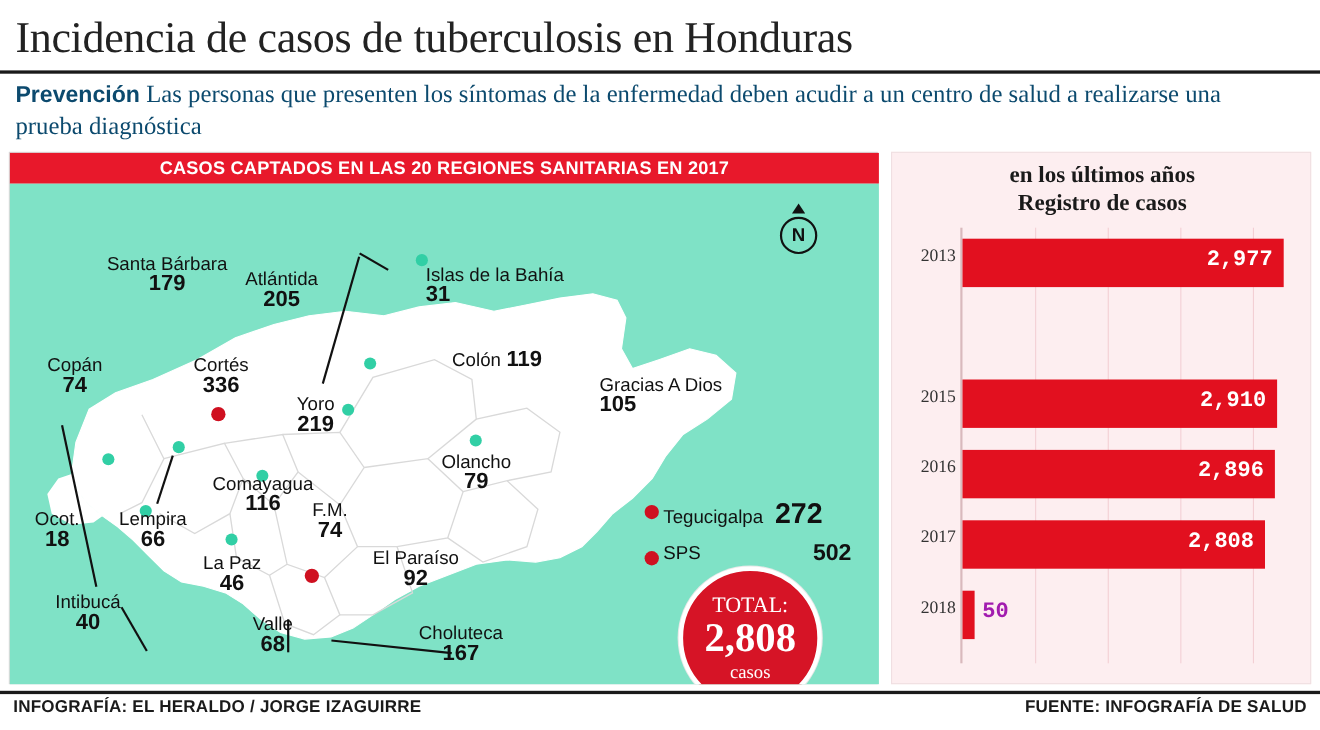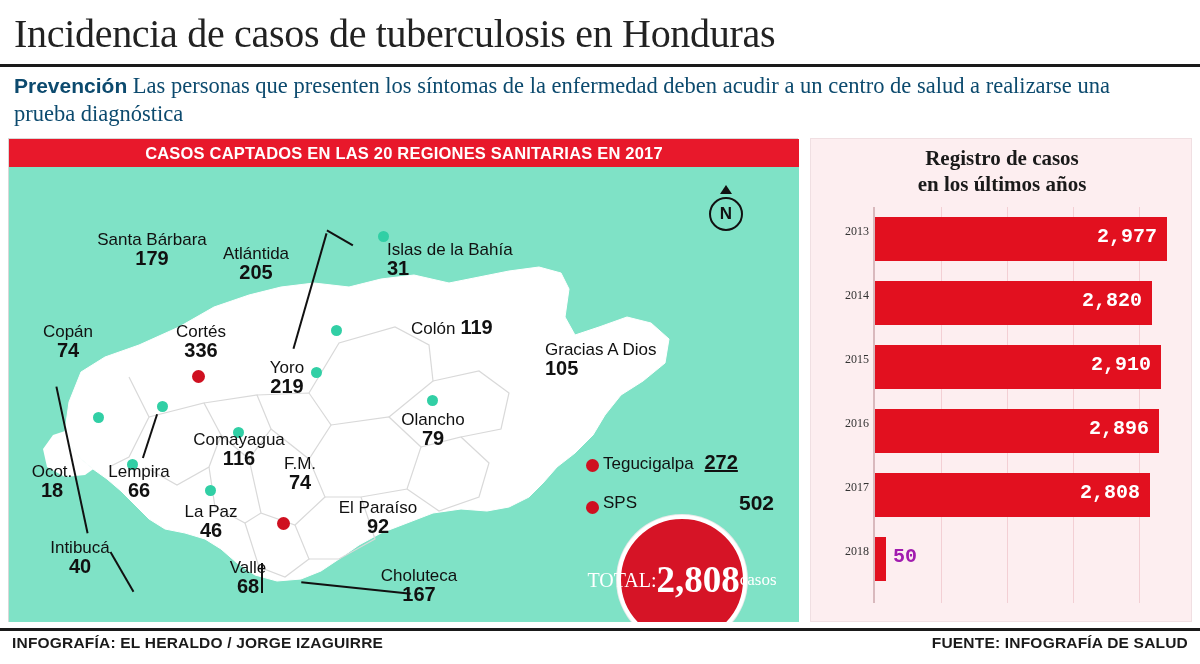--- a/index.html
+++ b/index.html
@@ -80,21 +80,21 @@
     border-bottom:9px solid #111;
   }
 
   .legend-item { position:absolute; font-size:17px; }
   .legend-item .nm { font-weight:normal; }
   .legend-item .vl { font-weight:bold; }
 
   .total-badge {
     position:absolute; width:130px; height:130px; border-radius:50%;
     background:#d61426; color:#fff; border:4px solid #fff;
-    display:flex; align-items:center; justify-content:center;
+    display:flex; flex-direction:column; align-items:center; justify-content:center;
     box-shadow:0 0 0 1px #e9e9e9;
   }
   .total-badge .t1 { font-size:20px; font-family:"Liberation Serif", serif; }
   .total-badge .t2 { font-size:37px; font-weight:bold; font-family:"Liberation Serif", serif; line-height:1.05; }
   .total-badge .t3 { font-size:17px; font-family:"Liberation Serif", serif; }
 
   
   .chart-panel {
     position:absolute; left:810px; top:138px; width:382px; height:484px;
     background:#fdeef0; border:1px solid #f0dfe2;
@@ -103,21 +103,21 @@
     position:absolute; left:0; top:6px; width:382px; text-align:center;
     font-family:"Liberation Serif", serif; font-weight:bold; font-size:21px; color:#1a1a1a;
     line-height:26px;
   }
   .chart-body { position:absolute; left:0; top:68px; width:382px; height:410px; }
   .grid-line { position:absolute; top:0; width:1px; height:396px; background:#f3cfd4; }
   .axis-line { position:absolute; left:62px; top:0; width:2px; height:396px; background:#d9b9bd; }
   .bar-row { position:absolute; left:0; width:382px; height:52px; }
   .bar-year {
     position:absolute; left:8px; top:11px; width:50px; text-align:right;
-    font-family:"Liberation Serif", serif; font-size:12px; color:#333;
+    font-family:"Liberation Serif", serif; font-size:16px; color:#333;
   }
   .bar {
     position:absolute; left:64px; top:4px; height:44px; background:#e2101f;
   }
   .bar-val {
     position:absolute; top:12px; font-family:Liberation Mono, monospace;
     font-weight:bold; font-size:20px; color:#fff;
   }
   .bar-val.out { color:#a21caf; }
 
@@ -283,21 +283,21 @@
       </div>
 
       <div class="lbl" style="left:340px; top:400px; width:140px;">
         <span class="nm">Choluteca</span>
         <span class="vl">167</span>
       </div>
 
       <div class="dot red" style="left:577px; top:292px;"></div>
       <div class="legend-item" style="left:594px; top:284px;">
         <span class="nm">Tegucigalpa</span>
-        <span class="vl" style="font-size:20px; margin-left:6px;text-decoration:underline;">272</span>
+        <span class="vl" style="font-size:26px; margin-left:6px;">272</span>
       </div>
 
       <div class="dot red" style="left:577px; top:334px;"></div>
       <div class="legend-item" style="left:594px; top:326px;">
         <span class="nm">SPS</span>
       </div>
       <div class="legend-item" style="left:730px; top:324px;">
         <span class="vl" style="font-size:21px;">502</span>
       </div>
 
@@ -305,42 +305,37 @@
         <div class="t1">TOTAL:</div>
         <div class="t2">2,808</div>
         <div class="t3">casos</div>
       </div>
 
     </div>
   </div>
 
   <div class="chart-panel">
     <div class="chart-title">
+      <div>en los últimos años</div>
       <div>Registro de casos</div>
-      <div>en los últimos años</div>
     </div>
 
     <div class="chart-body">
       <div class="axis-line"></div>
       <div class="grid-line" style="left:130px;"></div>
       <div class="grid-line" style="left:196px;"></div>
       <div class="grid-line" style="left:262px;"></div>
       <div class="grid-line" style="left:328px;"></div>
 
       <div class="bar-row" style="top:6px;">
         <div class="bar-year">2013</div>
         <div class="bar" style="width:292px;"></div>
         <div class="bar-val" style="left:286px;">2,977</div>
       </div>
 
-      <div class="bar-row" style="top:70px;">
-        <div class="bar-year">2014</div>
-        <div class="bar" style="width:277px;"></div>
-        <div class="bar-val" style="left:271px;">2,820</div>
-      </div>
 
       <div class="bar-row" style="top:134px;">
         <div class="bar-year">2015</div>
         <div class="bar" style="width:286px;"></div>
         <div class="bar-val" style="left:280px;">2,910</div>
       </div>
 
       <div class="bar-row" style="top:198px;">
         <div class="bar-year">2016</div>
         <div class="bar" style="width:284px;"></div>

